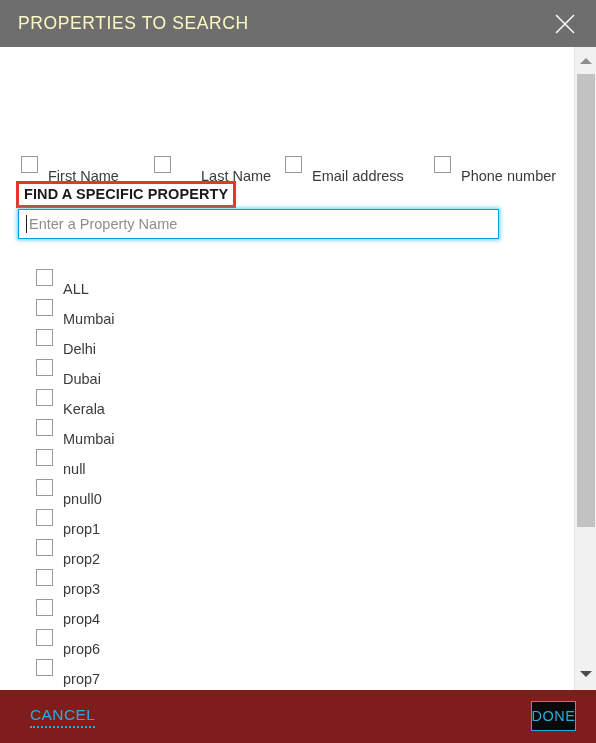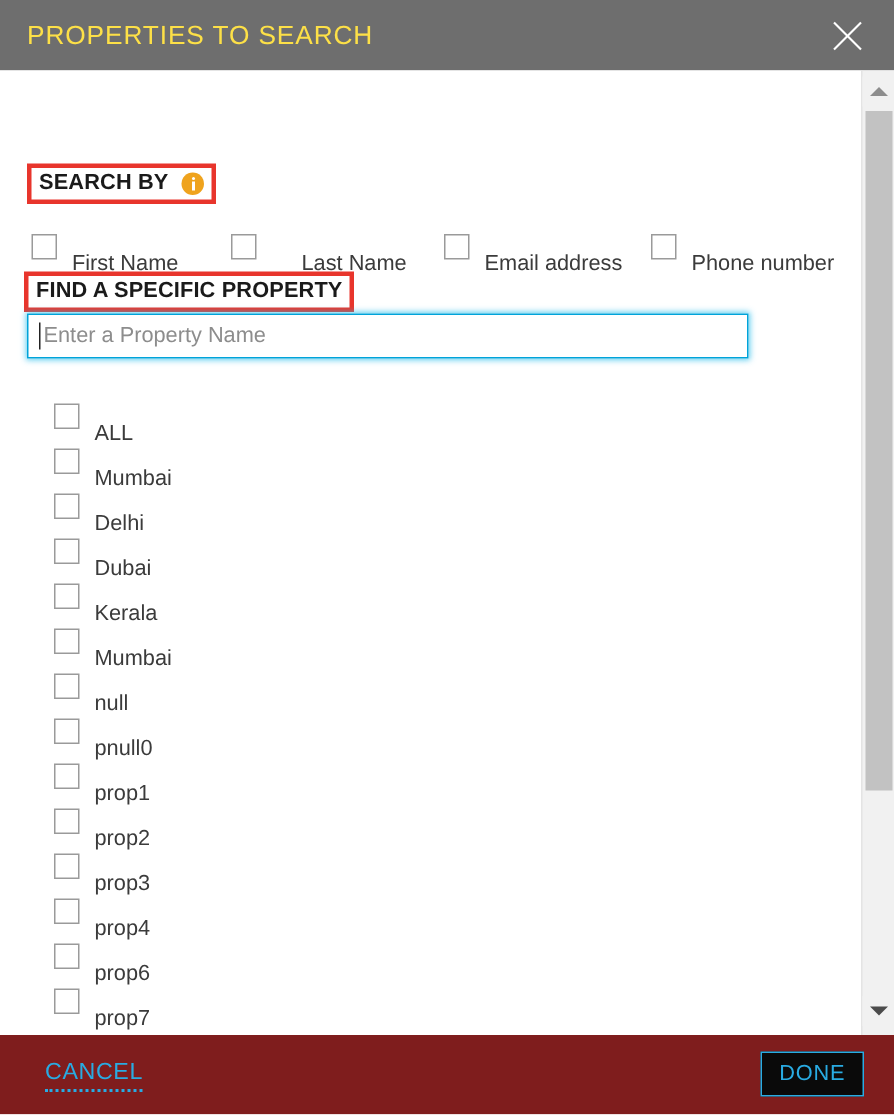--- a/index.html
+++ b/index.html
@@ -30,21 +30,21 @@
     position: relative;
     height: 47px;
     min-height: 47px;
     background: #6e6e6e;
     display: flex;
     align-items: center;
     box-sizing: border-box;
     padding: 0 0 0 18px;
   }
   .titlebar-text {
-    color: #fde047;
+    color: #fef9c3;
     font-size: 17.5px;
     letter-spacing: 0.6px;
     font-weight: 400;
     white-space: nowrap;
   }
   .close-btn {
     position: absolute;
     right: 8px;
     top: 0;
     width: 46px;
@@ -284,21 +284,21 @@
     border-bottom: 2px dotted #29abe2;
     padding-bottom: 3px;
     cursor: pointer;
     line-height: 17px;
     text-decoration: none;
   }
   .done-btn {
     position: absolute;
     right: 20px;
     top: 708px;
-    width: 69px;
+    width: 45px;
     height: 30px;
     box-sizing: border-box;
     border: 1px solid #29abe2;
     background: #0a0a0a;
     color: #29abe2;
     font-family: "Liberation Sans", sans-serif;
     font-size: 14.5px;
     letter-spacing: 0.5px;
     cursor: pointer;
     display: flex;
@@ -323,37 +323,31 @@
         <line x1="3" y1="3" x2="21" y2="21" stroke="#ffffff" stroke-width="1.4"></line>
         <line x1="21" y1="3" x2="3" y2="21" stroke="#ffffff" stroke-width="1.4"></line>
       </svg>
     </div>
   </div>
 
   <div class="body-area">
 
     <div class="content">
 
-      <div class="search-by-wrap annot-box">
-        <span class="section-label">
-          <span>SEARCH BY</span>
-          <span class="info-icon"></span>
-        </span>
-      </div>
 
       <div class="searchby-row">
         <label class="cb-item" style="left:21px;">
           <span class="cb"></span>
           <span class="cb-label">First Name</span>
         </label>
         <label class="cb-item" style="left:154px;gap:20px;">
           <span class="cb"></span>
           <span class="cb-label">Last Name</span>
         </label>
-        <label class="cb-item" style="left:296px;justify-content:flex-end;">
+        <label class="cb-item" style="left:285px;justify-content:flex-end;">
           <span class="cb"></span>
           <span class="cb-label">Email address</span>
         </label>
         <label class="cb-item" style="left:434px;">
           <span class="cb"></span>
           <span class="cb-label">Phone number</span>
         </label>
       </div>
 
       <div class="find-wrap annot-box">

